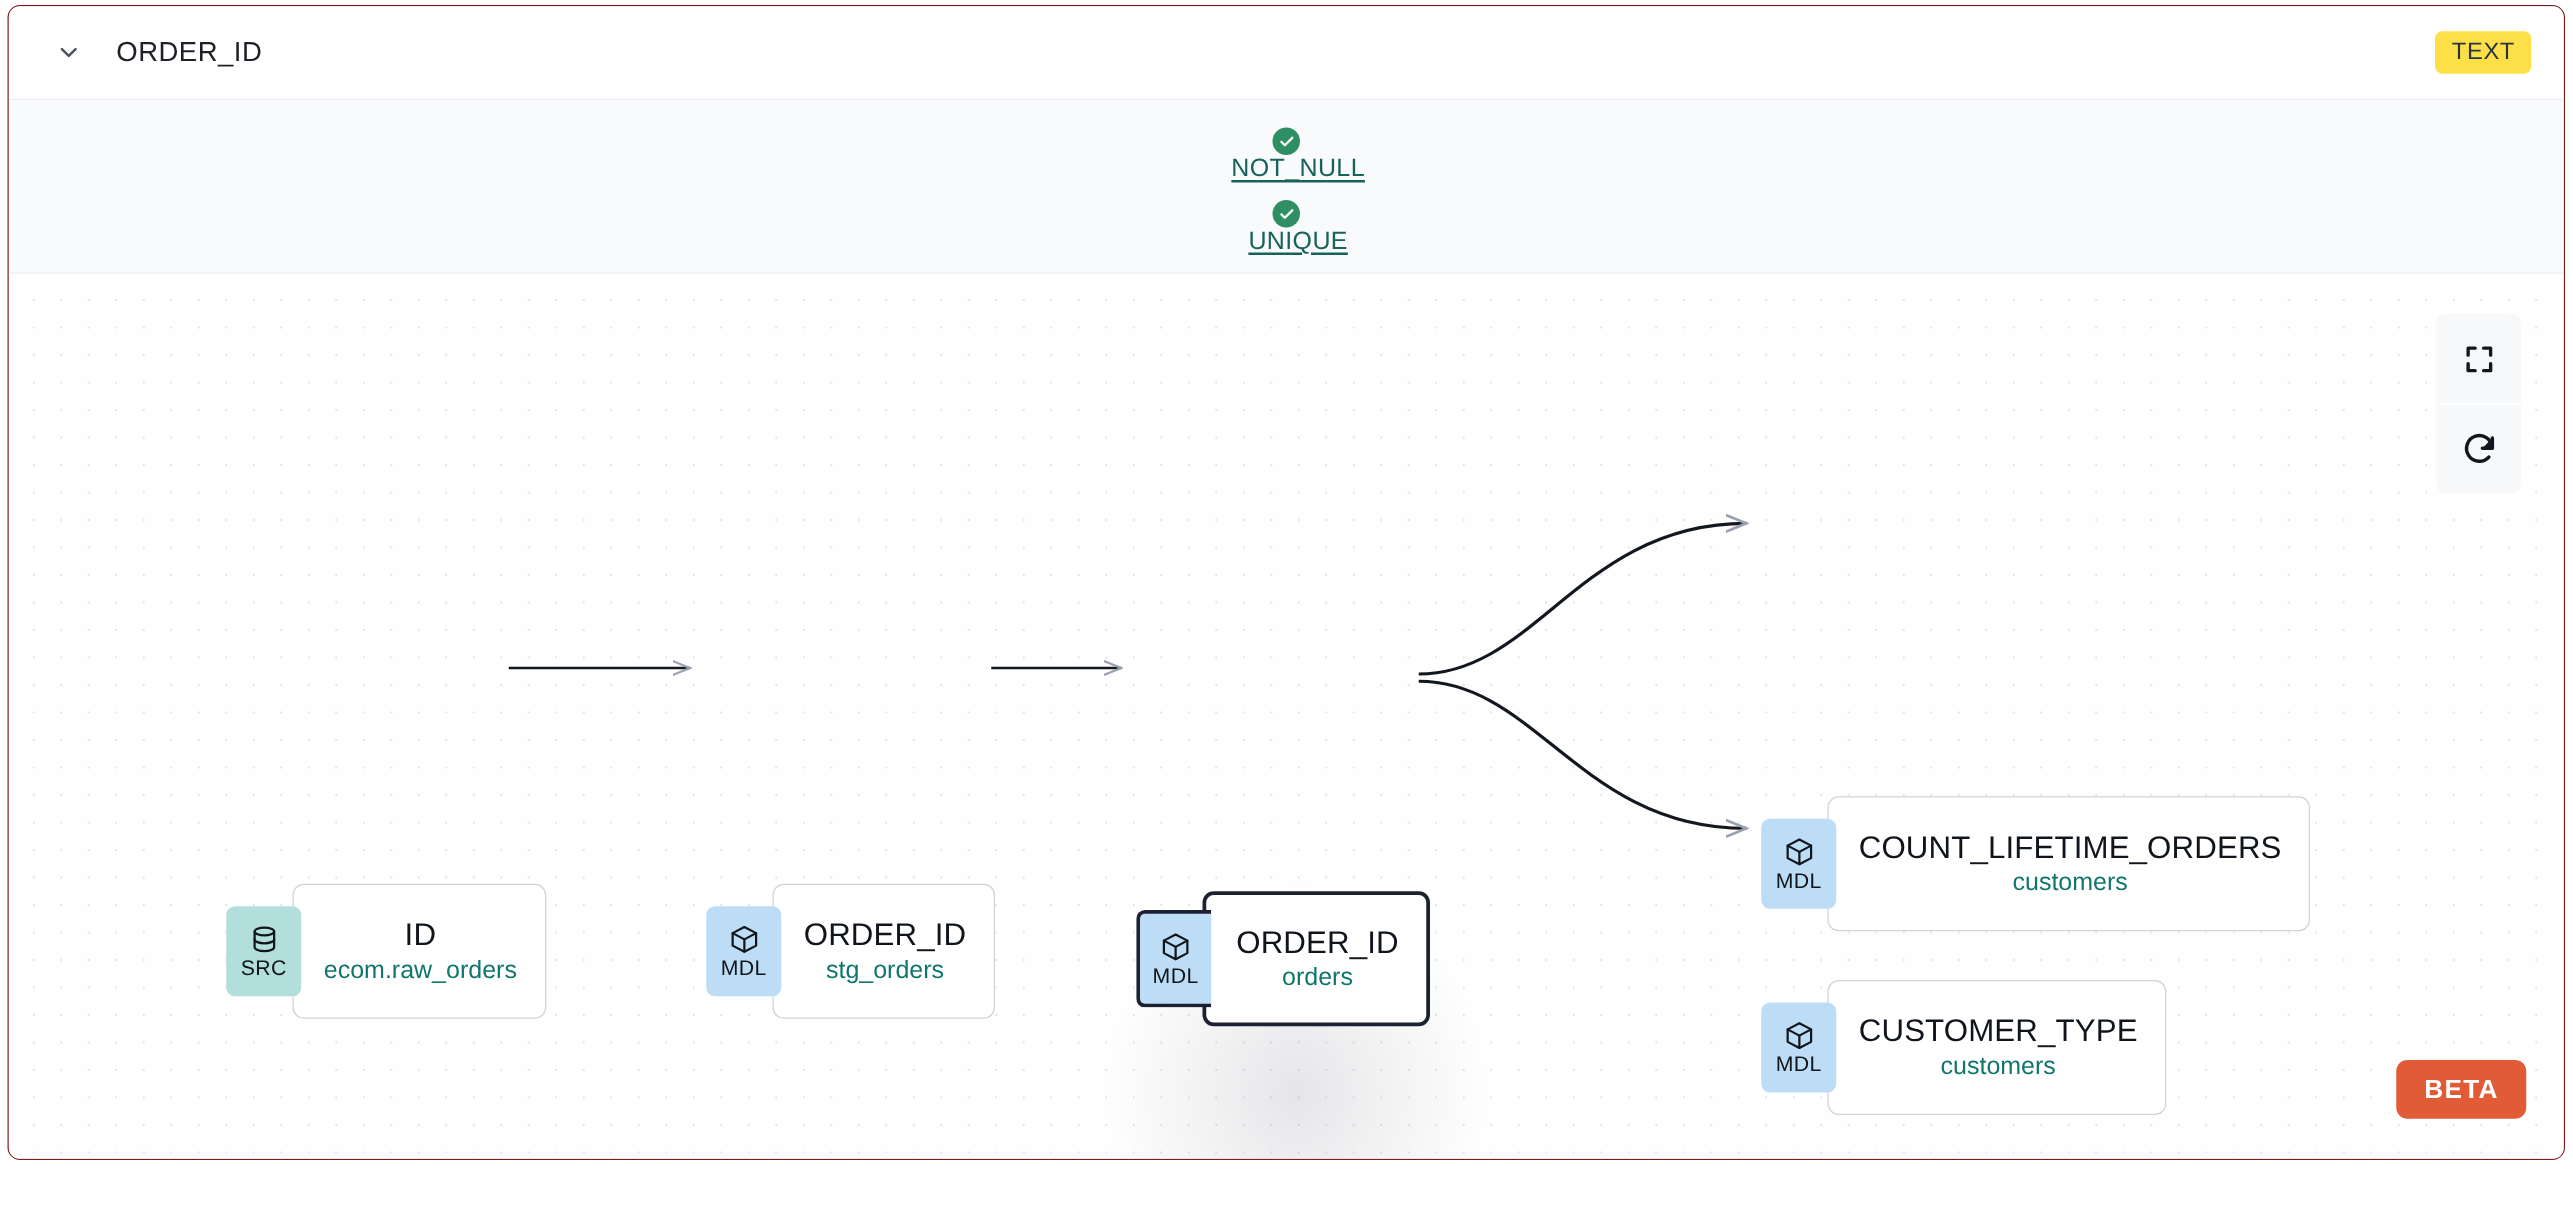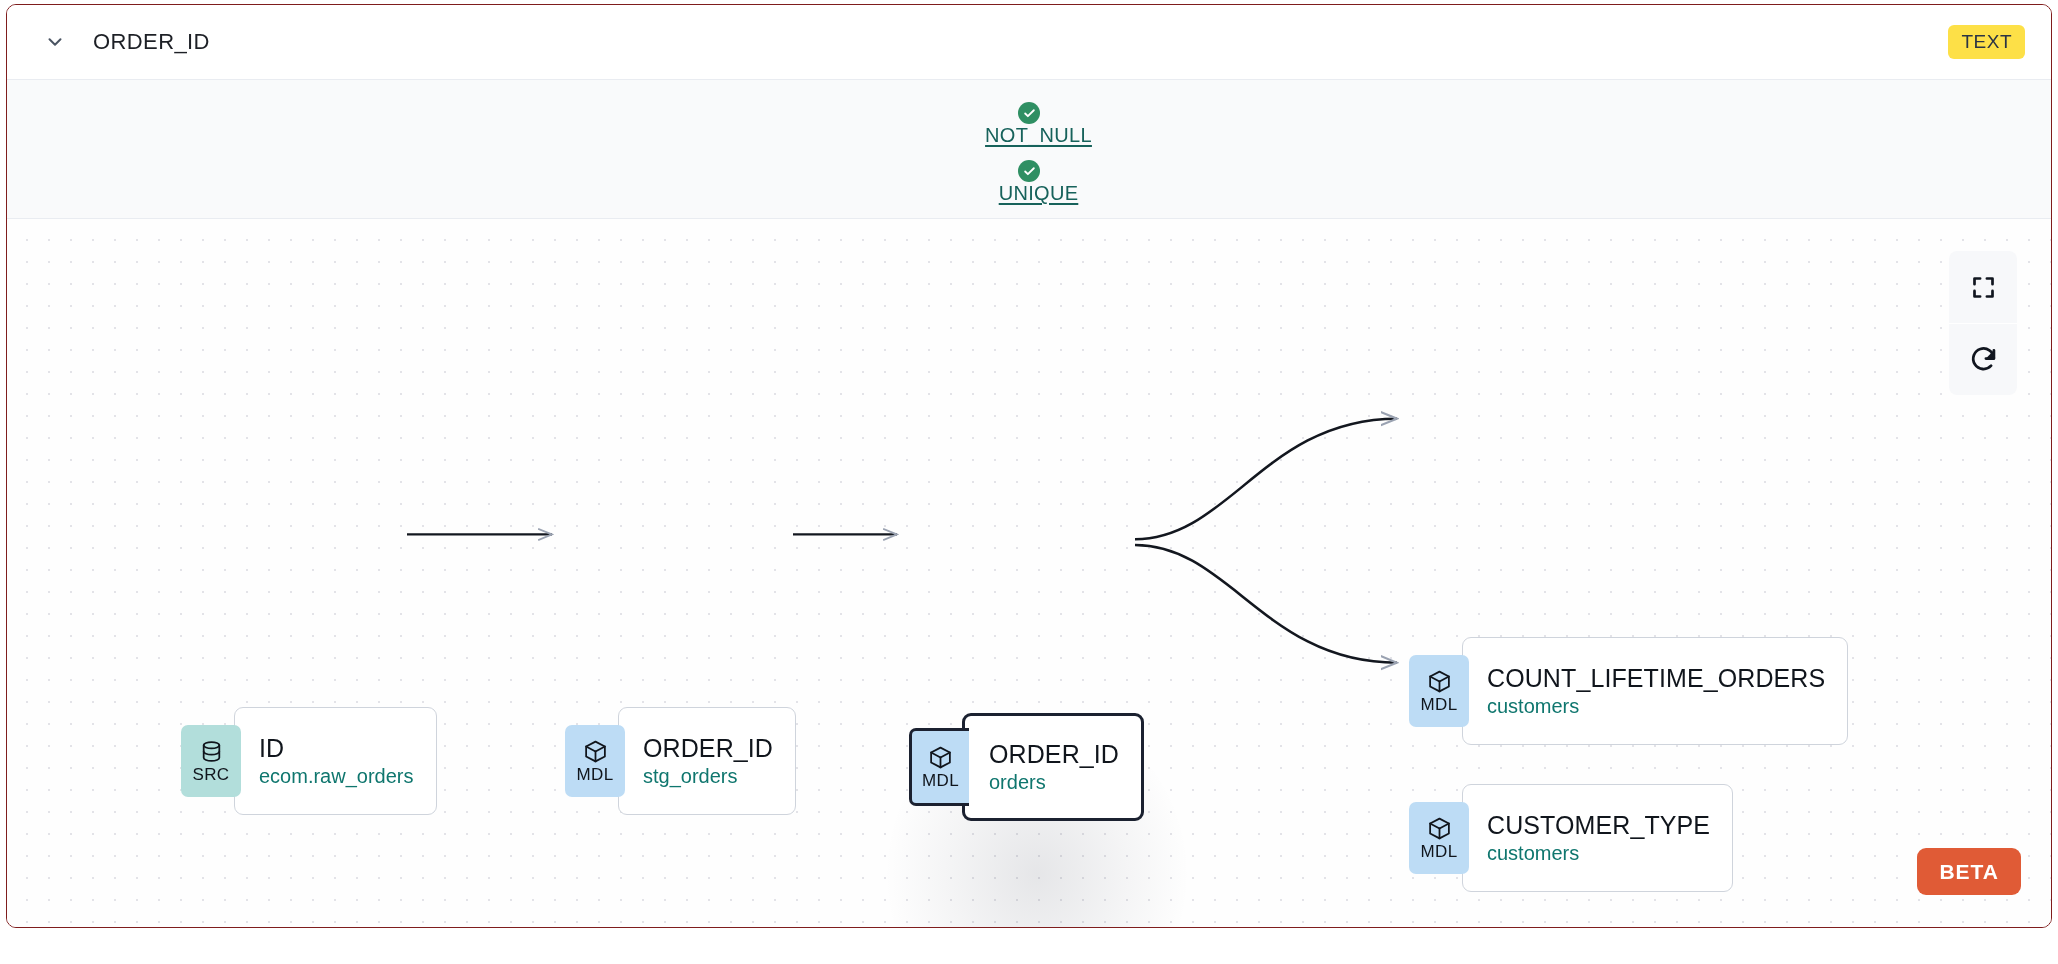--- a/index.html
+++ b/index.html
@@ -170,20 +170,21 @@
     border: 1px solid #cfd4dc;
     border-radius: 9px;
     padding: 14px 22px 14px 24px;
     display: flex;
     flex-direction: column;
     justify-content: center;
     gap: 3px;
     min-height: 108px;
     position: relative;
     z-index: 0;
+    align-items: center;
   }
   .node-name {
     font-size: 25px;
     color: #10151c;
     line-height: 1.15;
     white-space: nowrap;
     letter-spacing: 0.1px;
   }
   .node-sub {
     font-size: 20px;

